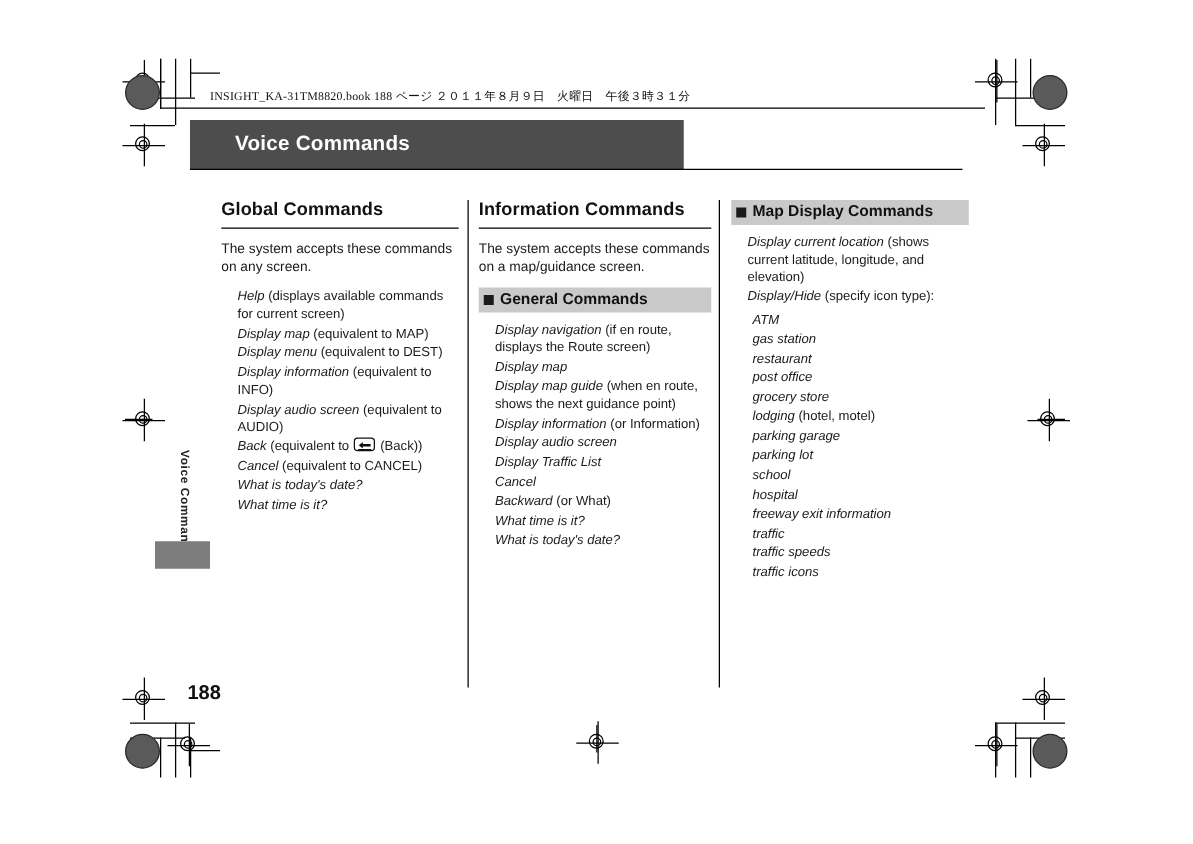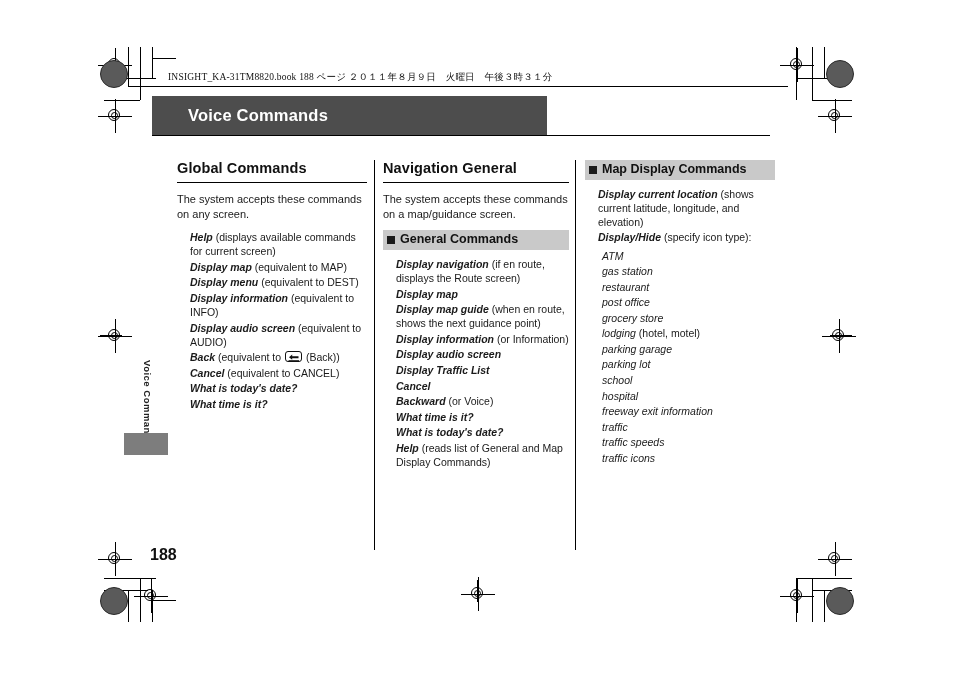--- a/index.html
+++ b/index.html
@@ -212,21 +212,21 @@
     margin: 0;
     padding: 0 0 0 13px;
   }
   ul.cmd-list li {
     font-size: 10.5px;
     line-height: 1.34;
     color: #1a1a1a;
     margin: 0 0 1.5px 0;
     text-indent: 0;
   }
-  ul.cmd-list li .it { font-style: italic; font-weight: bold; }
+  ul.cmd-list li .it { font-style: italic; }
 
   ul.sub-items {
     list-style: none;
     margin: 4px;
     padding: 0 0 0 13px;
   }
   ul.sub-items li {
     font-size: 10.5px;
     line-height: 1.34;
     font-style: italic;
@@ -387,39 +387,38 @@
             <path d="M2 4.2 L5.2 1.6 L5.2 3.2 L11.5 3.2 L11.5 5.2 L5.2 5.2 L5.2 6.8 Z" fill="#111"></path>
             <rect x="1.5" y="7.2" width="10.5" height="1.1" fill="#111"></rect>
           </svg></span><span class=""> (Back))</span></li>
       <li><span class="it">Cancel</span><span class=""> (equivalent to CANCEL)</span></li>
       <li><span class="it">What is today's date?</span></li>
       <li><span class="it">What time is it?</span></li>
     </ul>
 </div>
 
 <div class="col col-2">
-  <h2 class="col-title">Navigation General</h2>
+  <h2 class="col-title">Information Commands</h2>
   <div class="col-title-rule"></div>
   <p class="intro">The system accepts these commands on a map/guidance screen.</p>
   <div class="sub-head">
     <span class="bullet-sq"></span>
     <span>General Commands</span>
   </div>
   <ul class="cmd-list" id="nav-list">
       <li><span class="it">Display navigation</span><span class=""> (if en route, displays the Route screen)</span></li>
       <li><span class="it">Display map</span></li>
       <li><span class="it">Display map guide</span><span class=""> (when en route, shows the next guidance point)</span></li>
       <li><span class="it">Display information</span><span class=""> (or Information)</span></li>
       <li><span class="it">Display audio screen</span></li>
       <li><span class="it">Display Traffic List</span></li>
       <li><span class="it">Cancel</span></li>
-      <li><span class="it">Backward</span><span class=""> (or Voice)</span></li>
+      <li><span class="it">Backward</span><span class=""> (or What)</span></li>
       <li><span class="it">What time is it?</span></li>
       <li><span class="it">What is today's date?</span></li>
-      <li><span class="it">Help</span><span class=""> (reads list of General and Map Display Commands)</span></li>
     </ul>
 </div>
 
 <div class="col col-3">
   <div class="sub-head">
     <span class="bullet-sq"></span>
     <span>Map Display Commands</span>
   </div>
   <ul class="cmd-list" id="map-before-list">
       <li><span class="it">Display current location</span><span class=""> (shows current latitude, longitude, and elevation)</span></li>

